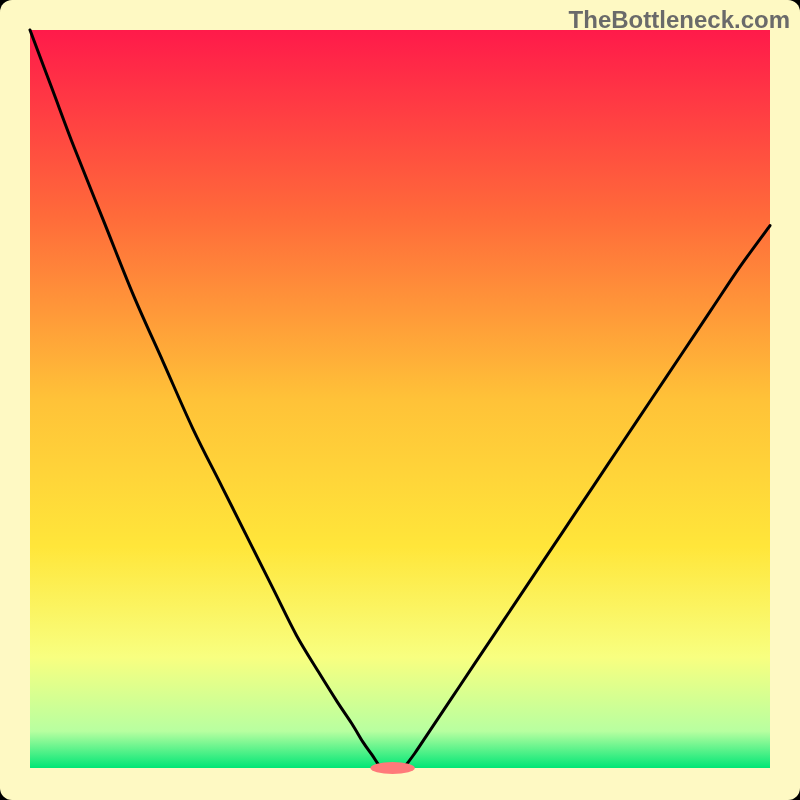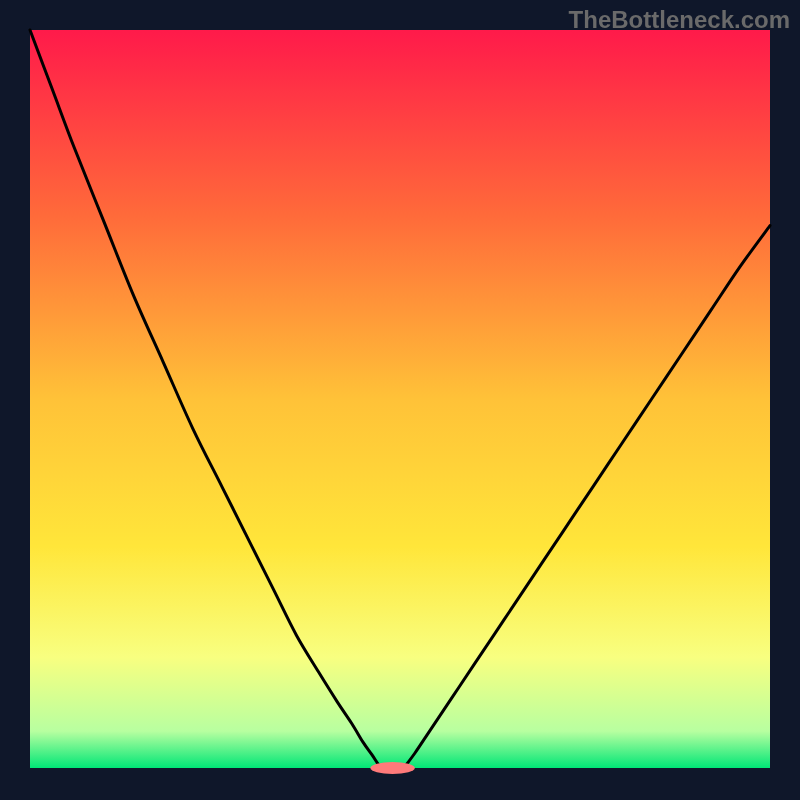--- a/index.html
+++ b/index.html
@@ -7,21 +7,22 @@
     padding: 0;
     width: 800px;
     height: 800px;
     overflow: hidden;
     background: #000;
   }
   .frame {
     position: relative;
     width: 800px;
     height: 800px;
-    background: #0f172a;
+    background: #fef9c3;
+    border-radius: 12px;
   }
   .watermark {
     position: absolute;
     top: 6px;
     right: 10px;
     color: #6a6a6a;
     font-family: Arial, Helvetica, sans-serif;
     font-size: 24px;
     font-weight: 600;
     z-index: 3;

